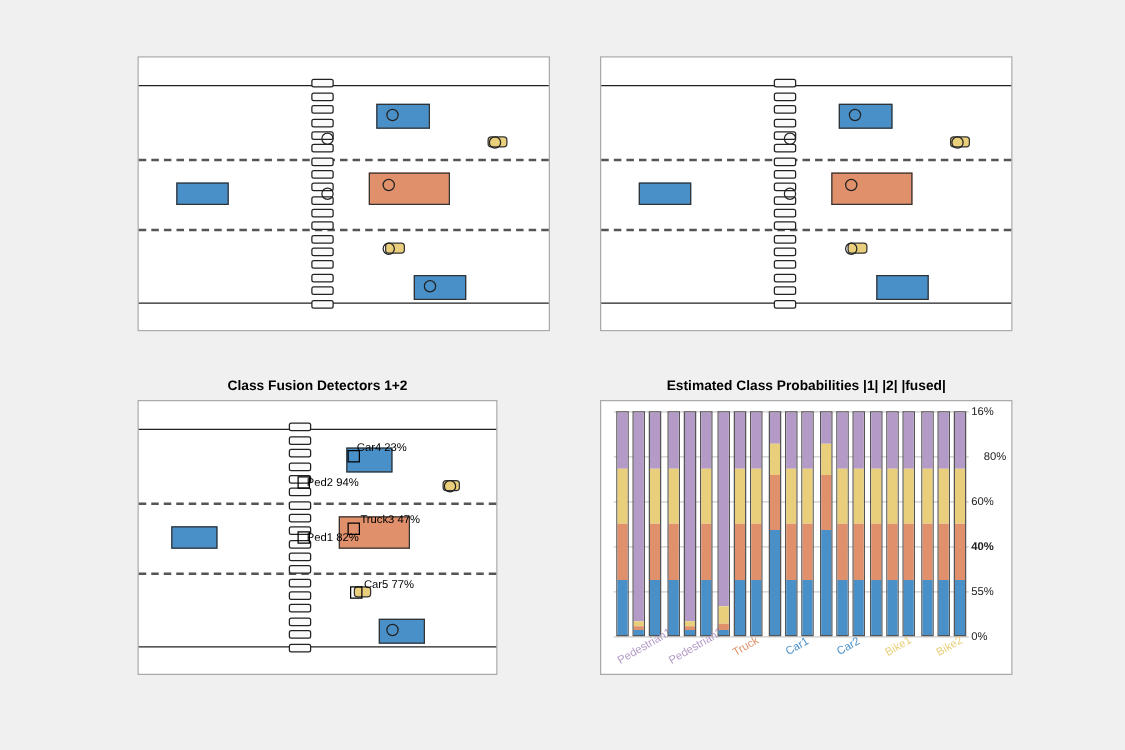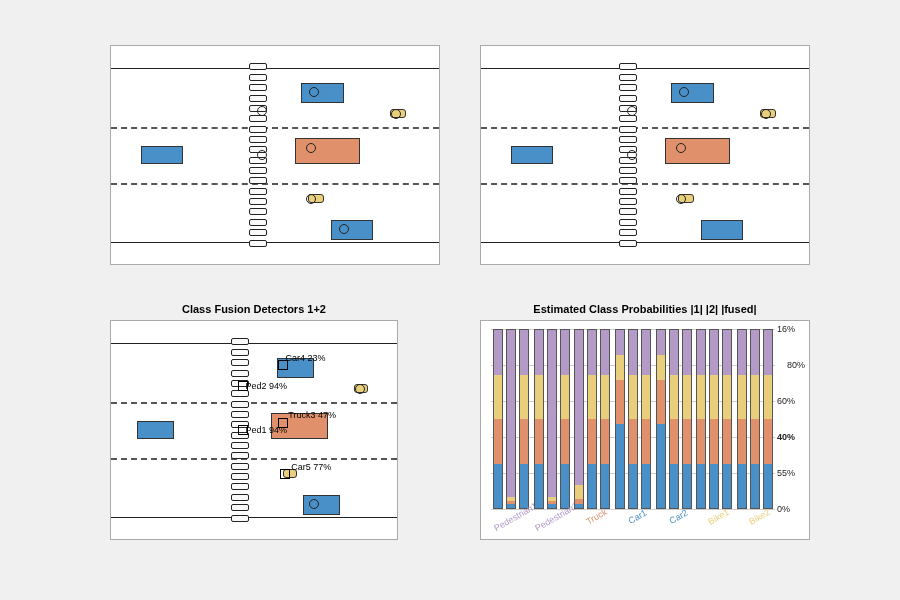--- a/index.html
+++ b/index.html
@@ -281,21 +281,21 @@
     <div class="veh bike" style="left:85%; top:29%; width:5%; height:4%;"></div>
     <div class="veh bike" style="left:60%; top:68%; width:5%; height:4%;"></div>
 
     <div class="det-marker" style="left:71%; top:84%;"></div>
     <div class="det-marker" style="left:87%; top:31%;"></div>
 
     <div class="det-box" style="left:46%; top:30%;"></div>
     <div class="annot" style="left:47%; top:30%;">Ped2 94%</div>
 
     <div class="det-box" style="left:46%; top:50%;"></div>
-    <div class="annot" style="left:47%; top:50%;">Ped1 94%</div>
+    <div class="annot" style="left:47%; top:50%;">Ped1 82%</div>
 
     <div class="det-box" style="left:60%; top:20%;"></div>
     <div class="annot" style="left:61%; top:17%;">Car4 23%</div>
 
     <div class="det-box" style="left:60%; top:47%;"></div>
     <div class="annot" style="left:62%; top:43%;">Truck3 47%</div>
 
     <div class="det-box" style="left:61%; top:70%;"></div>
     <div class="annot" style="left:63%; top:67%;">Car5 77%</div>
   </div>

